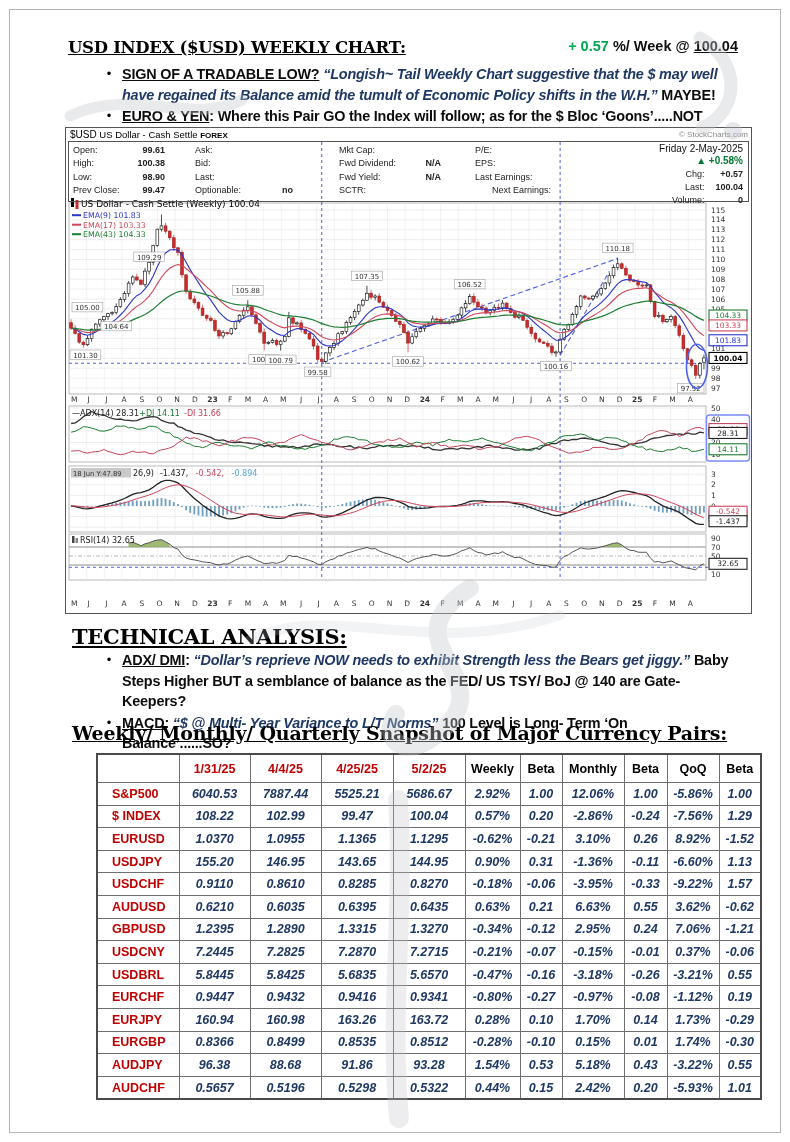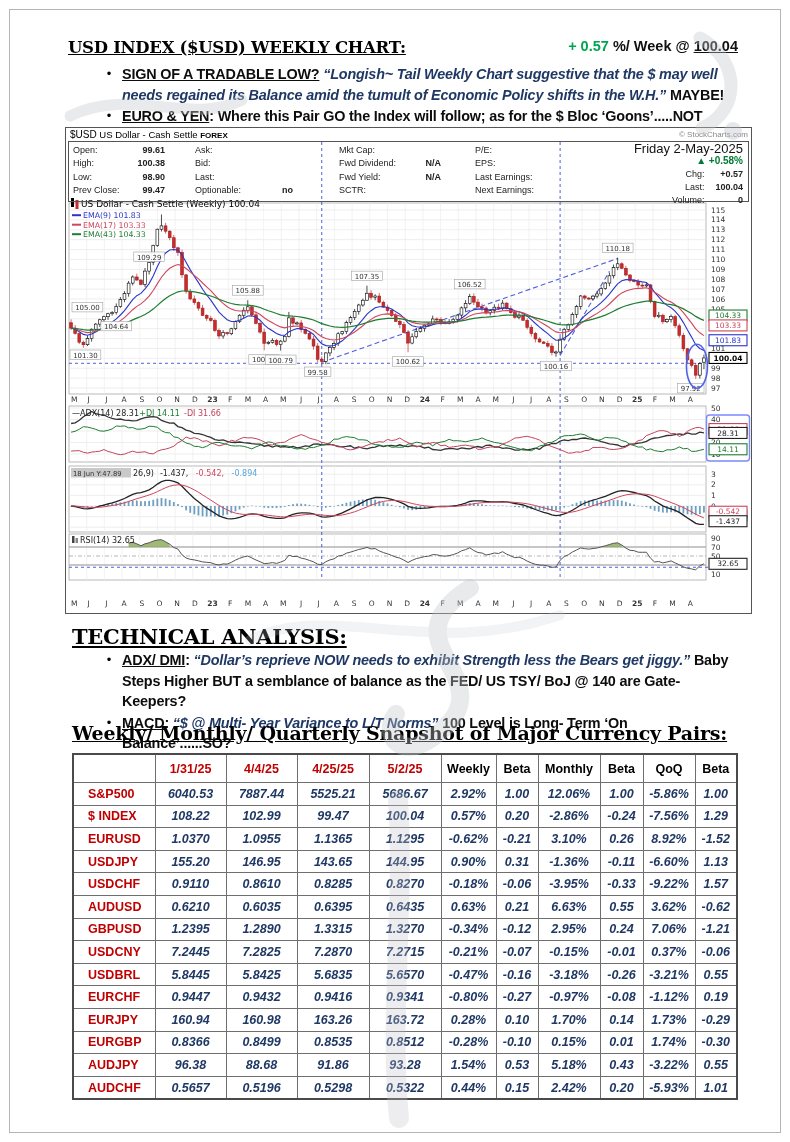--- a/index.html
+++ b/index.html
@@ -29,32 +29,32 @@
     color:#000;white-space:nowrap;}
   .ctitle .sym{font-weight:normal;font-size:10px;}
   .ctitle .exch{font-size:8px;font-weight:bold;margin-top:24px;}
   .ctitle .copy{float:right;color:#888;font-size:8px;}
   .qbox{position:absolute;left:2px;top:13px;width:679px;height:59px;border:1px solid #555;}
   .qcol{position:absolute;top:2px;}
   .qrow{height:13.4px;line-height:13.4px;font-size:9px;color:#222;white-space:nowrap;}
   .ql{display:inline-block;}
   .qv{font-weight:bold;display:inline-block;text-align:right;}
   .qright{position:absolute;right:5px;top:0;text-align:right;}
-  .qdate{font-size:13px;height:13px;line-height:13px;color:#111;}
+  .qdate{font-size:10px;height:13px;line-height:13px;color:#111;}
   .qpct{font-size:10px;font-weight:bold;color:#007a33;height:13px;line-height:12px;}
   .qrr{font-size:9px;height:13px;line-height:13px;color:#222;}
   .qrr b{display:inline-block;min-width:36px;text-align:right;}
   
   .ta-head{position:absolute;left:72px;top:624px;font-family:"DejaVu Serif",serif;font-size:21px;
     font-weight:bold;text-decoration:underline;color:#000;letter-spacing:-0.3px;}
   .snap-head{position:absolute;left:72px;top:722px;font-family:"DejaVu Serif",serif;font-size:19px;
     font-weight:bold;text-decoration:underline;color:#000;letter-spacing:-0.2px;}
   
   .snapwrap{position:absolute;left:72px;top:753px;}
-  table.snap{border-collapse:collapse;table-layout:fixed;width:666px;border:2px solid #4a4a4a;}
+  table.snap{border-collapse:collapse;table-layout:fixed;width:666px;border:2px solid #4a4a4a;margin-left:24px;}
   .snap th,.snap td{border:1px solid #6e6e6e;text-align:center;font-size:12.5px;font-weight:bold;
     padding:0 2px;height:21.6px;overflow:hidden;}
   .snap thead th{height:27px;color:#000;}
   .snap thead th.red{color:#C00000;}
   .snap tbody th{color:#C00000;text-align:left;padding-left:14px;}
   .snap td{color:#1F3864;font-style:italic;}
   
   .wm{position:absolute;left:0;top:0;pointer-events:none;z-index:40;}
 </style>
 </head>
@@ -64,21 +64,21 @@
   <div class="pborder"></div>
 
   <div class="hdr">
     <div class="doc-title">USD INDEX ($USD) WEEKLY CHART:</div>
     <div class="hdr-right"><span class="grn">+ 0.57 </span><span>%/ Week @ </span><span class="chval">100.04</span></div>
   </div>
 
   <div class="bullets" id="topBullets">
       <div class="brow">
         <span class="bdot">•</span>
-        <span class="btext"><span class="blabel">SIGN OF A TRADABLE LOW?</span><span>  </span><span class="bquote">“Longish~ Tail Weekly Chart suggestive that the $ may well needs regained its Balance amid the tumult of Economic Policy shifts in the W.H.”</span><span> MAYBE!</span></span>
+        <span class="btext"><span class="blabel">SIGN OF A TRADABLE LOW?</span><span>  </span><span class="bquote">“Longish~ Tail Weekly Chart suggestive that the $ may well have regained its Balance amid the tumult of Economic Policy shifts in the W.H.”</span><span> MAYBE!</span></span>
       </div>
       <div class="brow">
         <span class="bdot">•</span>
         <span class="btext"><span class="blabel">EURO &amp; YEN</span><span>:  </span><span>Where this Pair GO the Index will follow; as for the $ Bloc ‘Goons’.....NOT sure!</span></span>
       </div>
     </div>
 
   <div class="chart-frame">
     <svg id="cv" width="685" height="485" viewBox="0 0 685 485">
         <rect x="3" y="75" width="637" height="191" fill="#fff" stroke="#a9a9a9" stroke-width="0.8"></rect>
@@ -931,21 +931,21 @@
         <div class="qcol" style="left: 270px;">
           <div class="qrow"><span class="ql" style="width: 72px;">Mkt Cap:</span><span class="qv" style="width: 30px;"></span></div>
           <div class="qrow"><span class="ql" style="width: 72px;">Fwd Dividend:</span><span class="qv" style="width: 30px;">N/A</span></div>
           <div class="qrow"><span class="ql" style="width: 72px;">Fwd Yield:</span><span class="qv" style="width: 30px;">N/A</span></div>
           <div class="qrow"><span class="ql" style="width: 72px;">SCTR:</span><span class="qv" style="width: 30px;"></span></div>
         </div>
         <div class="qcol" style="left: 406px;">
           <div class="qrow"><span class="ql" style="width: 76px;">P/E:</span><span class="qv" style="width: 10px;"></span></div>
           <div class="qrow"><span class="ql" style="width: 76px;">EPS:</span><span class="qv" style="width: 10px;"></span></div>
           <div class="qrow"><span class="ql" style="width: 76px;">Last Earnings:</span><span class="qv" style="width: 10px;"></span></div>
-          <div class="qrow"><span class="ql" style="width: 76px;">Next Earnings:</span><span class="qv" style="width: 10px;"></span></div>
+          <div class="qrow"><span class="ql" style="width: 76px; text-align: right;">Next Earnings:</span><span class="qv" style="width: 10px;"></span></div>
         </div>
         <div class="qright">
           <div class="qdate">Friday 2-May-2025</div>
           <div class="qpct">▲ +0.58%</div>
           <div class="qrr">Chg: <b>+0.57</b></div>
           <div class="qrr">Last: <b>100.04</b></div>
           <div class="qrr">Volume: <b>0</b></div>
         </div>
       </div>
   </div>

